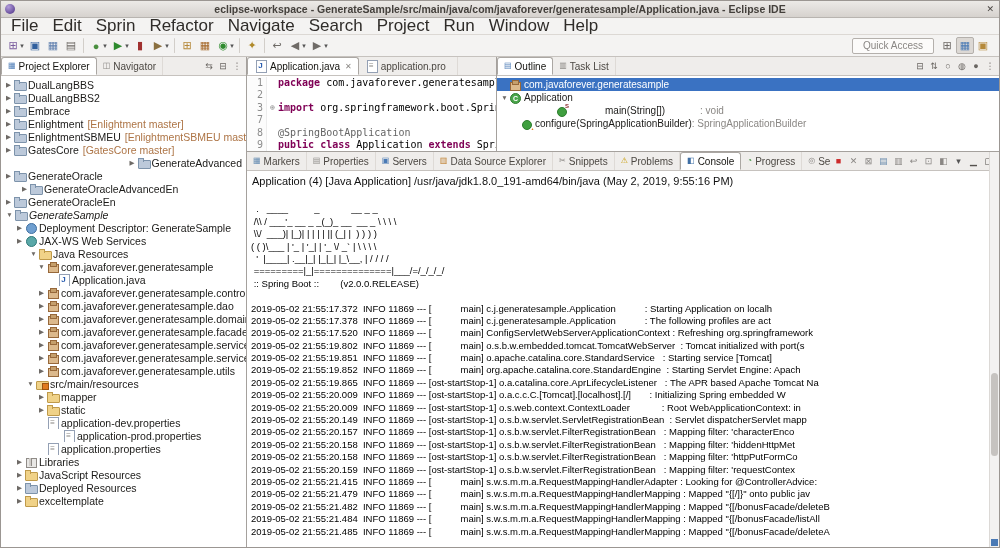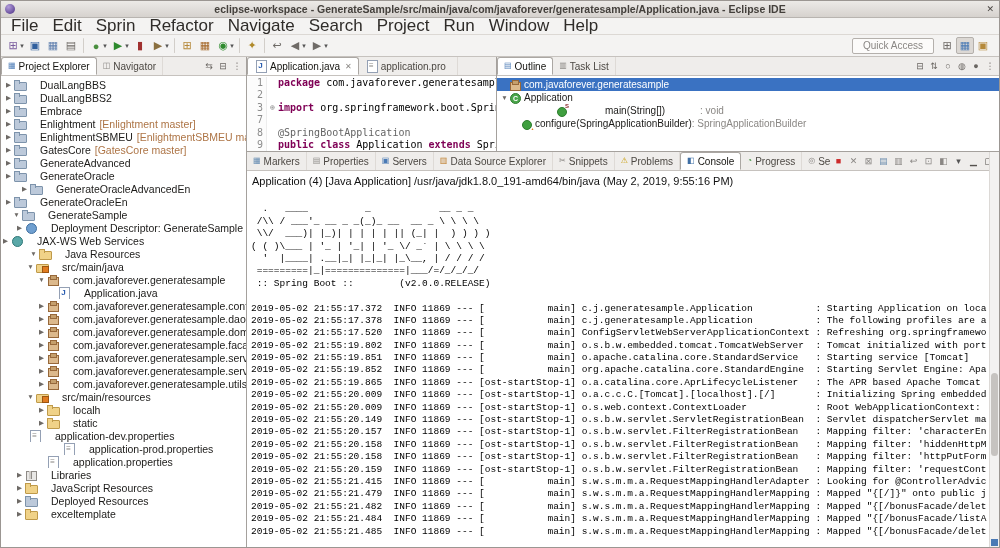--- a/index.html
+++ b/index.html
@@ -43,21 +43,21 @@
   .tab.active{background:#fff;border:1px solid #aba7a3;border-bottom:1px solid #fff;border-radius:3px 3px 0 0;color:#14130f}
   .tico{font-size:8px;line-height:8px}
   .tab-close{font-size:8px;color:#8a8784;margin-left:2px}
   .hdr-icons{margin-left:auto;display:flex;align-items:center;padding-right:2px}
   .hicon{width:14px;height:14px;display:flex;align-items:center;justify-content:center;font-size:9px;color:#6a6662;cursor:default}
 
   
   .tree{flex:1;overflow:hidden;padding-top:2px}
   .trow{height:13px;display:flex;align-items:center;font-size:10.5px;white-space:nowrap;overflow:hidden;cursor:default}
   .exp{width:9px;flex:0 0 auto;text-align:center;font-size:6.5px;color:#6e6a66}
-  .tl{margin-left:14px;color:#1b1a18}
+  .tl{margin-left:2px;color:#1b1a18}
   .td{margin-left:4px;color:#ad7445}
 
   
   .ic{position:relative;width:12px;height:12px;flex:0 0 auto;margin-left:1px;display:inline-block}
   .ic-project::before{content:"";position:absolute;left:0;top:3px;width:11px;height:7px;background:#bcc9da;border:1px solid #7d93ab;border-radius:1px}
   .ic-project::after{content:"";position:absolute;left:0;top:1px;width:4px;height:3px;background:#bcc9da;border:1px solid #7d93ab;border-bottom:none}
   .ic-folder::before,.ic-javares::before,.ic-jsres::before{content:"";position:absolute;left:0;top:3px;width:11px;height:7px;background:#f0d288;border:1px solid #bf9a4a;border-radius:1px}
   .ic-folder::after,.ic-javares::after,.ic-jsres::after{content:"";position:absolute;left:0;top:1px;width:4px;height:3px;background:#f0d288;border:1px solid #bf9a4a;border-bottom:none}
   .ic-srcfolder::before{content:"";position:absolute;left:0;top:3px;width:11px;height:7px;background:#f0d288;border:1px solid #bf9a4a;border-radius:1px}
   .ic-srcfolder::after{content:"";position:absolute;right:-1px;bottom:0;width:5px;height:5px;background:#e07b20;border:1px solid #9c5510}
@@ -98,21 +98,21 @@
   .oc-class::before{content:"";position:absolute;left:1px;top:1px;width:9px;height:9px;border-radius:50%;background:#4aa54a;border:1px solid #2e7d2e}
   .oc-class::after{content:"C";position:absolute;left:1px;top:1px;width:11px;text-align:center;font:bold 7px/11px "Liberation Sans",sans-serif;color:#fff}
   .oc-method::before{content:"";position:absolute;left:2px;top:2px;width:8px;height:8px;border-radius:50%;background:#3f9f3f;border:1px solid #2e7d2e}
   .oc-static::after{content:"S";position:absolute;right:-2px;top:-2px;font:bold 6px/6px "Liberation Sans",sans-serif;color:#8a2a2a}
   .oc-override::after{content:"▲";position:absolute;right:-3px;bottom:-2px;font-size:5px;color:#e08020}
 
   
   .con-actions{margin-left:auto;display:flex;align-items:center;padding-right:3px}
   .ca{width:15px;height:15px;display:flex;align-items:center;justify-content:center;font-size:9px;cursor:default}
   .con-label{font-size:11px;color:#111;padding:4px 5px 2px 5px;white-space:nowrap;overflow:hidden;flex:0 0 auto}
-  .con-body{flex:1;overflow:hidden;position:relative;padding:2px 12px 8px 4px;font-family:Liberation Mono, monospace;font-size:9.5px;color:#000}
+  .con-body{flex:1;overflow:hidden;position:relative;padding:2px 12px 8px 4px;font-family:Liberation Sans, sans-serif;font-size:9.5px;color:#000}
   .cline{height:12.4px;line-height:12.4px;white-space:pre;overflow:hidden}
   .vscroll{position:absolute;right:0;top:0;bottom:0;width:10px;background:#f3f2f1;border-left:1px solid #dcd9d6}
   .vthumb{position:absolute;left:1px;right:1px;top:56%;height:21%;background:#c6c3c0;border-radius:4px}
   .corner-mark{position:absolute;right:1px;bottom:1px;width:7px;height:7px;background:#4a7ab5}
 </style>
 </head>
 <body>
 
 <div class="window">
 
@@ -278,82 +278,76 @@
             <span class="td">[EnlightmentSBMEU master]</span>
           </div>
 
           <div class="trow" style="padding-left: 3px;">
             <span class="exp">▶</span>
             <span class="ic ic-project"></span>
             <span class="tl">GatesCore</span>
             <span class="td">[GatesCore master]</span>
           </div>
 
+          <div class="trow" style="padding-left: 3px; justify-content: flex-end;">
+            <span class="exp">▶</span>
+            <span class="ic ic-project"></span>
+            <span class="tl">GenerateAdvanced</span>
+            <span class="td"></span>
+          </div>
+
           <div class="trow" style="padding-left: 3px;">
             <span class="exp">▶</span>
             <span class="ic ic-project"></span>
-            <span class="tl">GenerateAdvanced</span>
+            <span class="tl">GenerateOracle</span>
+            <span class="td"></span>
+          </div>
+
+          <div class="trow" style="padding-left: 19px;">
+            <span class="exp">▶</span>
+            <span class="ic ic-project"></span>
+            <span class="tl">GenerateOracleAdvancedEn</span>
             <span class="td"></span>
           </div>
 
           <div class="trow" style="padding-left: 3px;">
             <span class="exp">▶</span>
             <span class="ic ic-project"></span>
-            <span class="tl">GenerateOracle</span>
-            <span class="td"></span>
-          </div>
-
-          <div class="trow" style="padding-left: 19px;">
-            <span class="exp">▶</span>
-            <span class="ic ic-project"></span>
-            <span class="tl">GenerateOracleAdvancedEn</span>
-            <span class="td"></span>
-          </div>
-
-          <div class="trow" style="padding-left: 3px;">
-            <span class="exp">▶</span>
-            <span class="ic ic-project"></span>
             <span class="tl">GenerateOracleEn</span>
             <span class="td"></span>
           </div>
 
-          <div class="trow" style="padding-left: 11px;">
+          <div class="trow" style="padding-left: 4px; font-style: italic;">
             <span class="exp">▼</span>
             <span class="ic ic-project"></span>
             <span class="tl">GenerateSample</span>
             <span class="td"></span>
           </div>
 
           <div class="trow" style="padding-left: 14px;">
             <span class="exp">▶</span>
             <span class="ic ic-deploy"></span>
             <span class="tl">Deployment Descriptor: GenerateSample</span>
             <span class="td"></span>
           </div>
 
-          <div class="trow" style="">
+          <div class="trow" style="padding-left: 14px;">
             <span class="exp">▶</span>
             <span class="ic ic-jaxws"></span>
             <span class="tl">JAX-WS Web Services</span>
             <span class="td"></span>
           </div>
 
           <div class="trow" style="padding-left: 28px;">
             <span class="exp">▼</span>
             <span class="ic ic-javares"></span>
             <span class="tl">Java Resources</span>
             <span class="td"></span>
           </div>
 
-          <div class="trow" style="padding-left: 25px;">
-            <span class="exp">▼</span>
-            <span class="ic ic-srcfolder"></span>
-            <span class="tl">src/main/java</span>
-            <span class="td"></span>
-          </div>
 
           <div class="trow" style="padding-left: 36px;">
             <span class="exp">▼</span>
             <span class="ic ic-package"></span>
             <span class="tl">com.javaforever.generatesample</span>
             <span class="td"></span>
           </div>
 
           <div class="trow" style="padding-left: 47px;">
             <span class="exp"></span>
@@ -414,32 +408,32 @@
           <div class="trow" style="padding-left: 25px;">
             <span class="exp">▼</span>
             <span class="ic ic-srcfolder"></span>
             <span class="tl">src/main/resources</span>
             <span class="td"></span>
           </div>
 
           <div class="trow" style="padding-left: 36px;">
             <span class="exp">▶</span>
             <span class="ic ic-folder"></span>
-            <span class="tl">localh</span>
+            <span class="tl">mapper</span>
             <span class="td"></span>
           </div>
 
           <div class="trow" style="padding-left: 36px;">
             <span class="exp">▶</span>
             <span class="ic ic-folder"></span>
             <span class="tl">static</span>
             <span class="td"></span>
           </div>
 
-          <div class="trow" style="padding-left: 18px;">
+          <div class="trow" style="padding-left: 36px;">
             <span class="exp"></span>
             <span class="ic ic-propfile"></span>
             <span class="tl">application-dev.properties</span>
             <span class="td"></span>
           </div>
 
           <div class="trow" style="padding-left: 52px;">
             <span class="exp"></span>
             <span class="ic ic-propfile"></span>
             <span class="tl">application-prod.properties</span>

